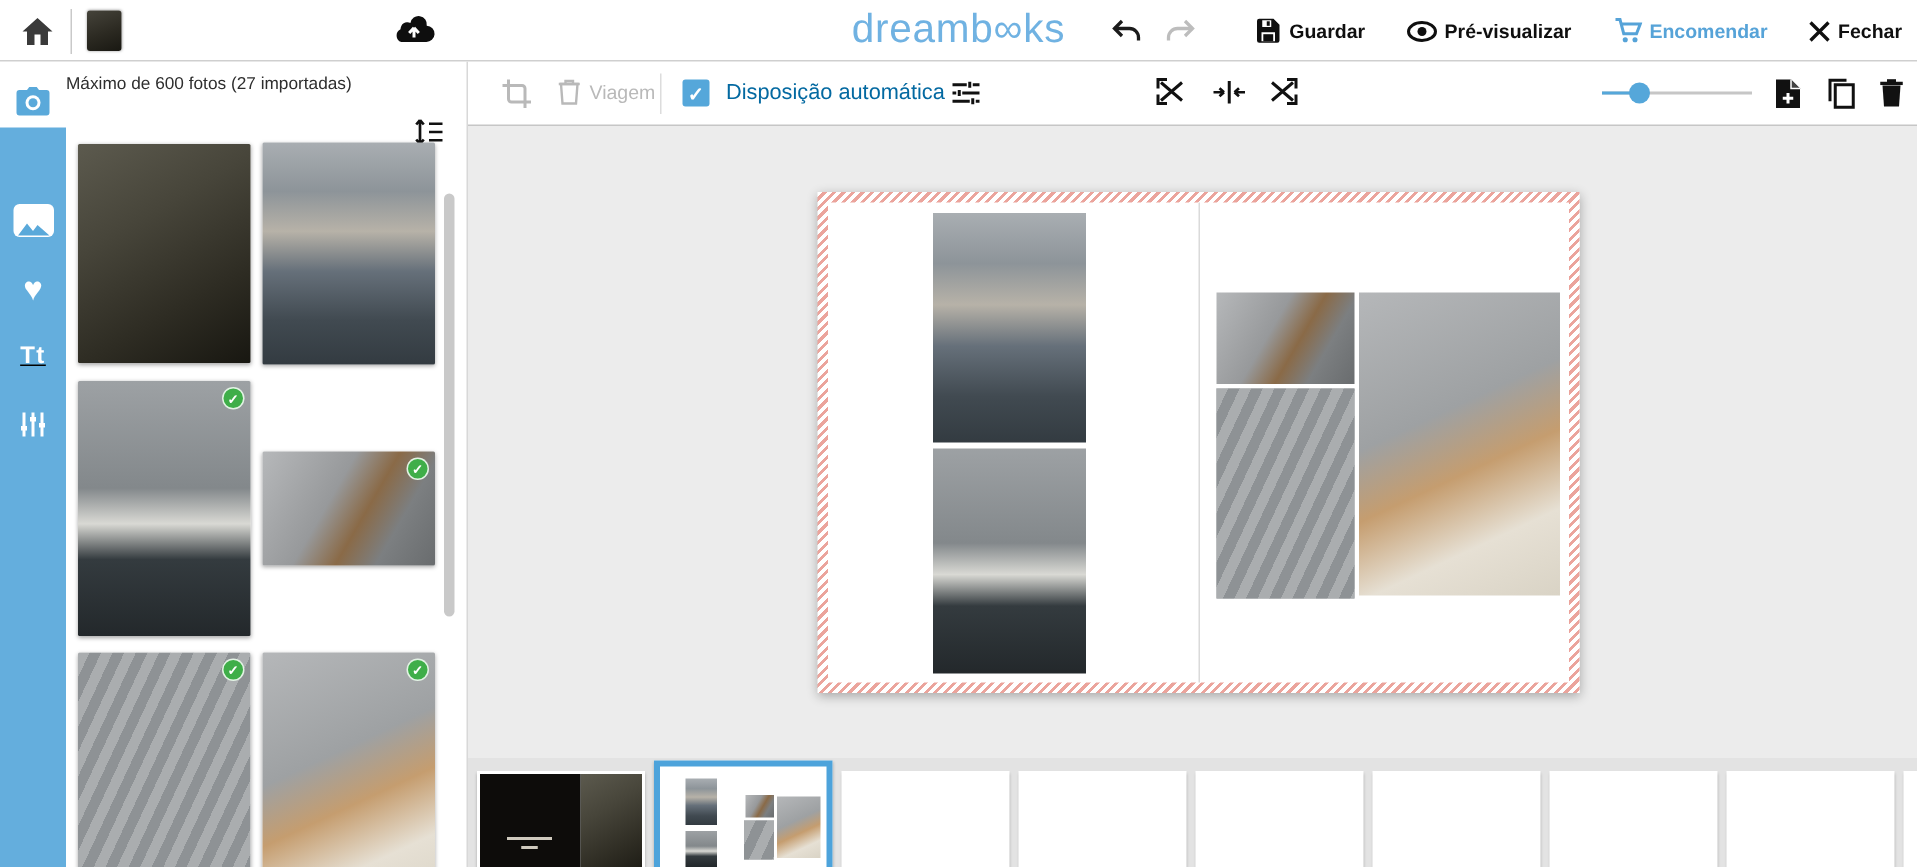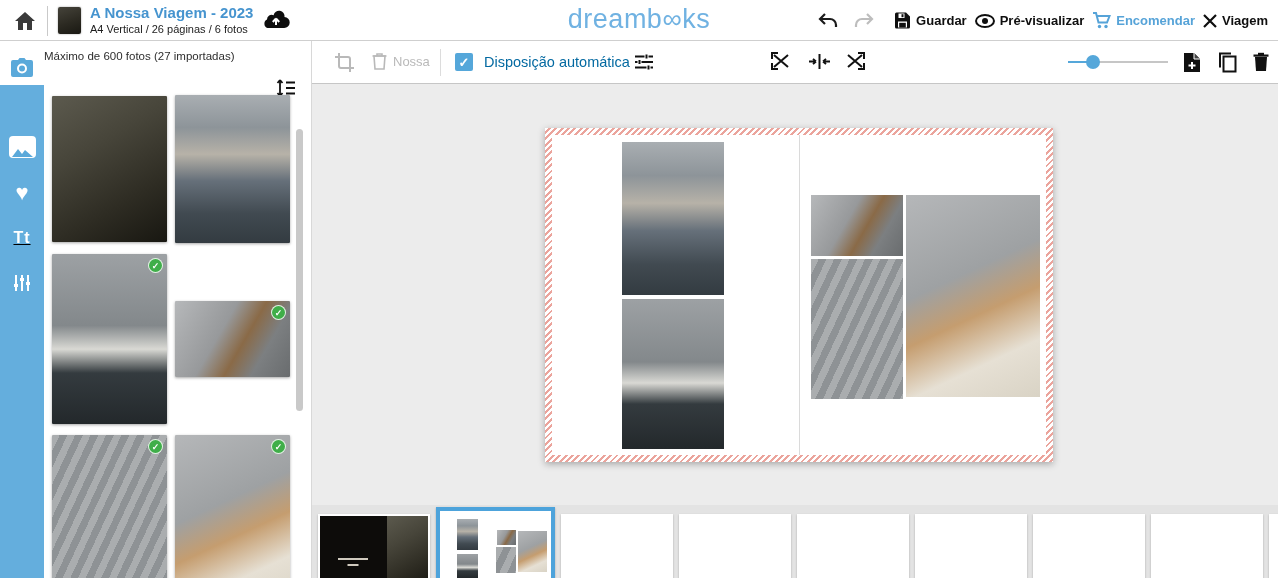--- a/index.html
+++ b/index.html
@@ -22,21 +22,21 @@
   .home-btn { position:absolute; left:13px; top:10px; width:24px; height:22px; color:#3a3a3a; cursor:pointer; }
   .tb-vdiv { position:absolute; left:47px; top:6px; width:1px; height:30px; background:#c9c9c9; }
   .book-thumb { position:absolute; left:58px; top:7px; width:23px; height:27px; border-radius:2px; box-shadow:0 0 2px rgba(0,0,0,.4); }
   .title-block { position:absolute; left:90px; top:4px; }
   .doc-title { font-size:15px; color:#4694cf; font-weight:700; line-height:18px; }
   .doc-sub { font-size:11px; color:#1c1c1c; line-height:14px; }
   .cloud-ic { position:absolute; left:262px; top:9px; color:#0e0e0e; }
   .brand { position:absolute; left:0; right:0; top:4px; text-align:center; font-size:27px;
     color:#70b2e2; letter-spacing:.5px; font-weight:400; pointer-events:none; }
   .brand b { font-weight:400; }
-  .tb-actions { position:absolute; right:10px; top:0; height:41px; display:flex; align-items:center; gap:8px; }
+  .tb-actions { position:absolute; right:10px; top:0; height:41px; display:flex; align-items:center; gap:28px; }
   .tb-act { display:flex; align-items:center; gap:5px; font-size:13px; font-weight:700; color:#0f0f0f; cursor:pointer; }
   .tb-act.blue { color:#56a3d8; }
   .undo-redo { display:flex; align-items:center; gap:16px; margin-right:12px; }
 
   
   .rail { position:absolute; left:0; top:41px; width:44px; height:537px; background:#fff; z-index:20; }
   .rail-blue { position:absolute; left:0; top:44px; width:44px; height:493px; background:#64aedd; }
   .rail-item { position:absolute; left:0; width:44px; height:40px; display:flex; align-items:center; justify-content:center; cursor:pointer; }
   .gallery-active { width:27px; height:22px; background:#fff; border-radius:4px; display:flex; align-items:flex-end; justify-content:center; }
   .heart-glyph { color:#fff; font-size:22px; line-height:20px; }
@@ -104,24 +104,20 @@
 <body>
 
 <div class="topbar">
   <div class="home-btn">
     <svg width="24" height="22" viewBox="0 0 24 22">
         <path d="M12 2 L22 11 H19 V20 H14 V13 H10 V20 H5 V11 H2 Z" fill="#3a3a3a"></path>
       </svg>
   </div>
   <div class="tb-vdiv"></div>
   <div class="book-thumb phdark"></div>
-  <div class="title-block">
-    <div class="doc-title">A Nossa Viagem - 2023</div>
-    <div class="doc-sub">A4 Vertical / 26 páginas / 6 fotos</div>
-  </div>
   <div class="cloud-ic">
     <svg width="28" height="20" viewBox="0 0 28 20">
       <path d="M22.5 8.1 A5.5 5.5 0 0 0 11.6 6.3 A4.6 4.6 0 0 0 5 10.5 A4.6 4.6 0 0 0 5.5 19 H22 A5 5 0 0 0 22.5 8.1 Z" fill="#0e0e0e"></path>
       <path d="M14 16 V10.5 M14 9.5 L10.8 13 M14 9.5 L17.2 13" stroke="#fff" stroke-width="2" fill="none"></path>
     </svg>
   </div>
   <div class="brand"><span>dreamb</span><b>∞</b><span>ks</span></div>
 
   <div class="tb-actions">
     <div class="undo-redo">
@@ -168,21 +164,21 @@
           </svg>
       </span>
       <span>Encomendar</span>
     </div>
     <div class="tb-act">
       <span>
         <svg width="14" height="14" viewBox="0 0 14 14">
             <path d="M1 1 L13 13 M13 1 L1 13" stroke="#0f0f0f" stroke-width="2.2"></path>
           </svg>
       </span>
-      <span>Viagem</span>
+      <span>Fechar</span>
     </div>
   </div>
 </div>
 
 <div class="rail">
   <div class="rail-item" style="top:7px;">
     <span>
       <svg width="24" height="20" viewBox="0 0 24 20">
           <path d="M8 2 L9.5 0 H14.5 L16 2 H21 a2 2 0 0 1 2 2 V17 a2 2 0 0 1 -2 2 H3 a2 2 0 0 1 -2 -2 V4 a2 2 0 0 1 2 -2 Z" fill="#5aa9da"></path>
           <circle cx="12" cy="10.5" r="5" fill="#fff"></circle>
@@ -259,21 +255,21 @@
           <path d="M1 5 H14 a2 2 0 0 1 2 2 V20" fill="none" stroke="#b9b9b9" stroke-width="2"></path>
         </svg>
     </div>
     <div class="fundo-grp">
       <span>
         <svg width="15" height="18" viewBox="0 0 15 18">
             <path d="M2 4 H13 L12 17 H3 Z" fill="none" stroke="#b9b9b9" stroke-width="1.6"></path>
             <path d="M0.5 4 H14.5 M5 4 V2 H10 V4" fill="none" stroke="#b9b9b9" stroke-width="1.6"></path>
           </svg>
       </span>
-      <span>Nossa</span>
+      <span>Viagem</span>
     </div>
     <div class="tb-div"></div>
     <div class="chkbox">
         <span>✓</span>
       </div>
     <div class="auto-label">Disposição automática</div>
     <div class="tbi" style="left:322px; top:12px;">
       <svg width="20" height="18" viewBox="0 0 20 18">
         <path d="M1 3.5 H19 M1 9 H19 M1 14.5 H19" stroke="#111" stroke-width="2"></path>
         <rect x="11" y="1" width="3" height="5" fill="#111" stroke="#fff" stroke-width="1"></rect>

